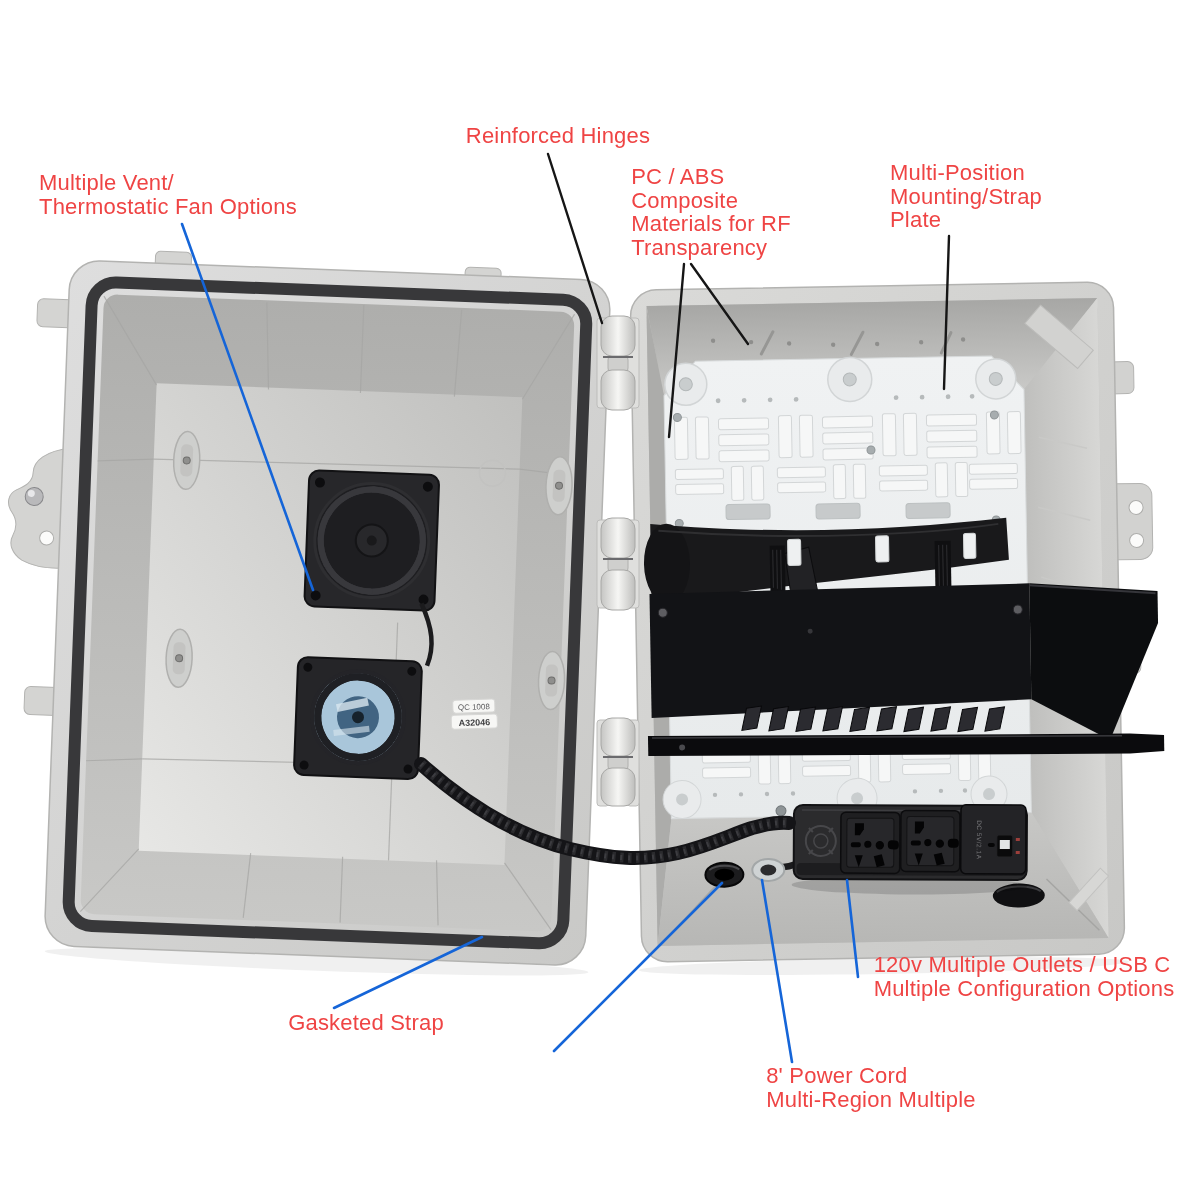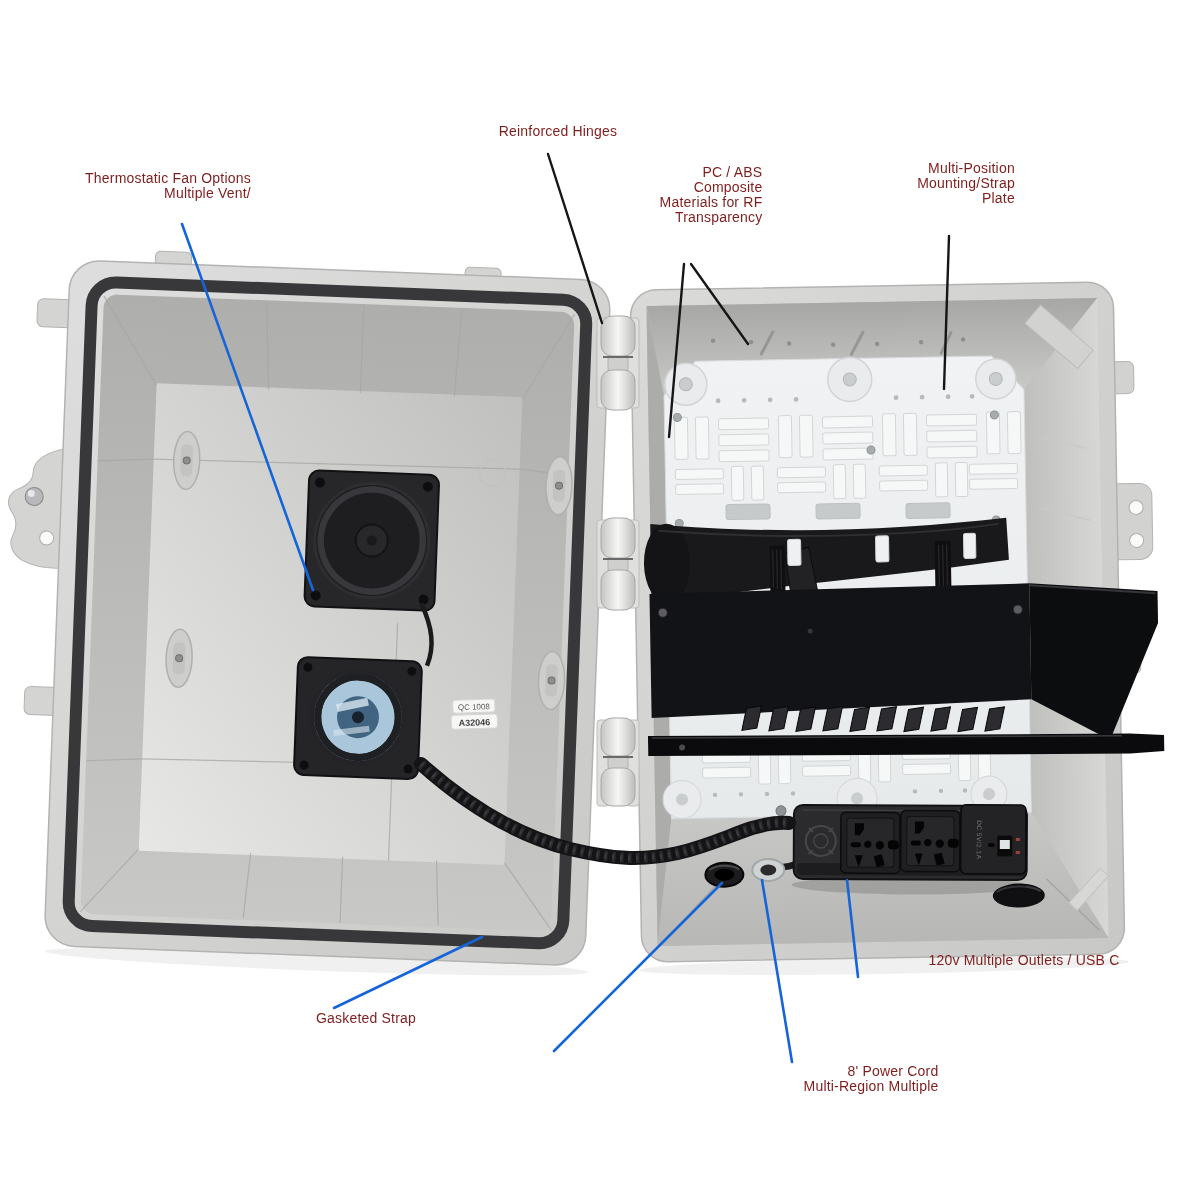--- a/index.html
+++ b/index.html
@@ -1,20 +1,20 @@
 <!DOCTYPE html>
 <html><head>
 <meta charset="utf-8">
 <style>
   html,body{margin:0;padding:0;background:#ffffff;}
   .stage{position:relative;width:1200px;height:1200px;background:#ffffff;overflow:hidden;
          font-family:"Liberation Sans", sans-serif;}
   .stage svg{position:absolute;left:0;top:0;}
-  .label{position:absolute;transform:translateX(-50%);text-align:right;
-         font-size:14px;line-height:1.07;color:#7f1d1d;white-space:nowrap;
+  .label{position:absolute;transform:translateX(-50%);text-align:left;
+         font-size:22px;line-height:1.07;color:#ef4444;white-space:nowrap;
          letter-spacing:0.2px;}
 </style>
 </head>
 <body>
 
 <div class="stage">
 
 <svg width="1200" height="1200" viewBox="0 0 1200 1200">
   <defs>
     <linearGradient id="gShell" x1="0" y1="0" x2="1" y2="1">
@@ -459,22 +459,22 @@
   <g stroke-width="2.6" stroke-linecap="round">
     <line x1="182" y1="224" x2="313" y2="590" stroke="#1565d8"></line>
     <line x1="334" y1="1008" x2="482" y2="937" stroke="#1565d8"></line>
     <line x1="554" y1="1051" x2="722" y2="883" stroke="#1565d8"></line>
     <line x1="792" y1="1062" x2="762" y2="880" stroke="#1565d8"></line>
     <line x1="847" y1="880" x2="858" y2="977" stroke="#1565d8"></line>
   </g>
 </svg>
 
 <div class="label" style="left:168px;top:171px">
+  <div>Multiple Vent/</div>
   <div>Thermostatic Fan Options</div>
-  <div>Multiple Vent/</div>
 </div>
 
 <div class="label" style="left:558px;top:124px">
   <div>Reinforced Hinges</div>
 </div>
 
 <div class="label" style="left:966px;top:161px">
   <div>Multi-Position</div>
   <div>Mounting/Strap</div>
   <div>Plate</div>
@@ -492,15 +492,16 @@
 </div>
 
 
 <div class="label" style="left:871px;top:1064px">
   <div>8' Power Cord</div>
   <div>Multi-Region Multiple</div>
 </div>
 
 <div class="label" style="left:1024px;top:953px">
   <div>120v Multiple Outlets / USB C</div>
+  <div>Multiple Configuration Options</div>
 </div>
 
 </div>
 
 </body></html>

